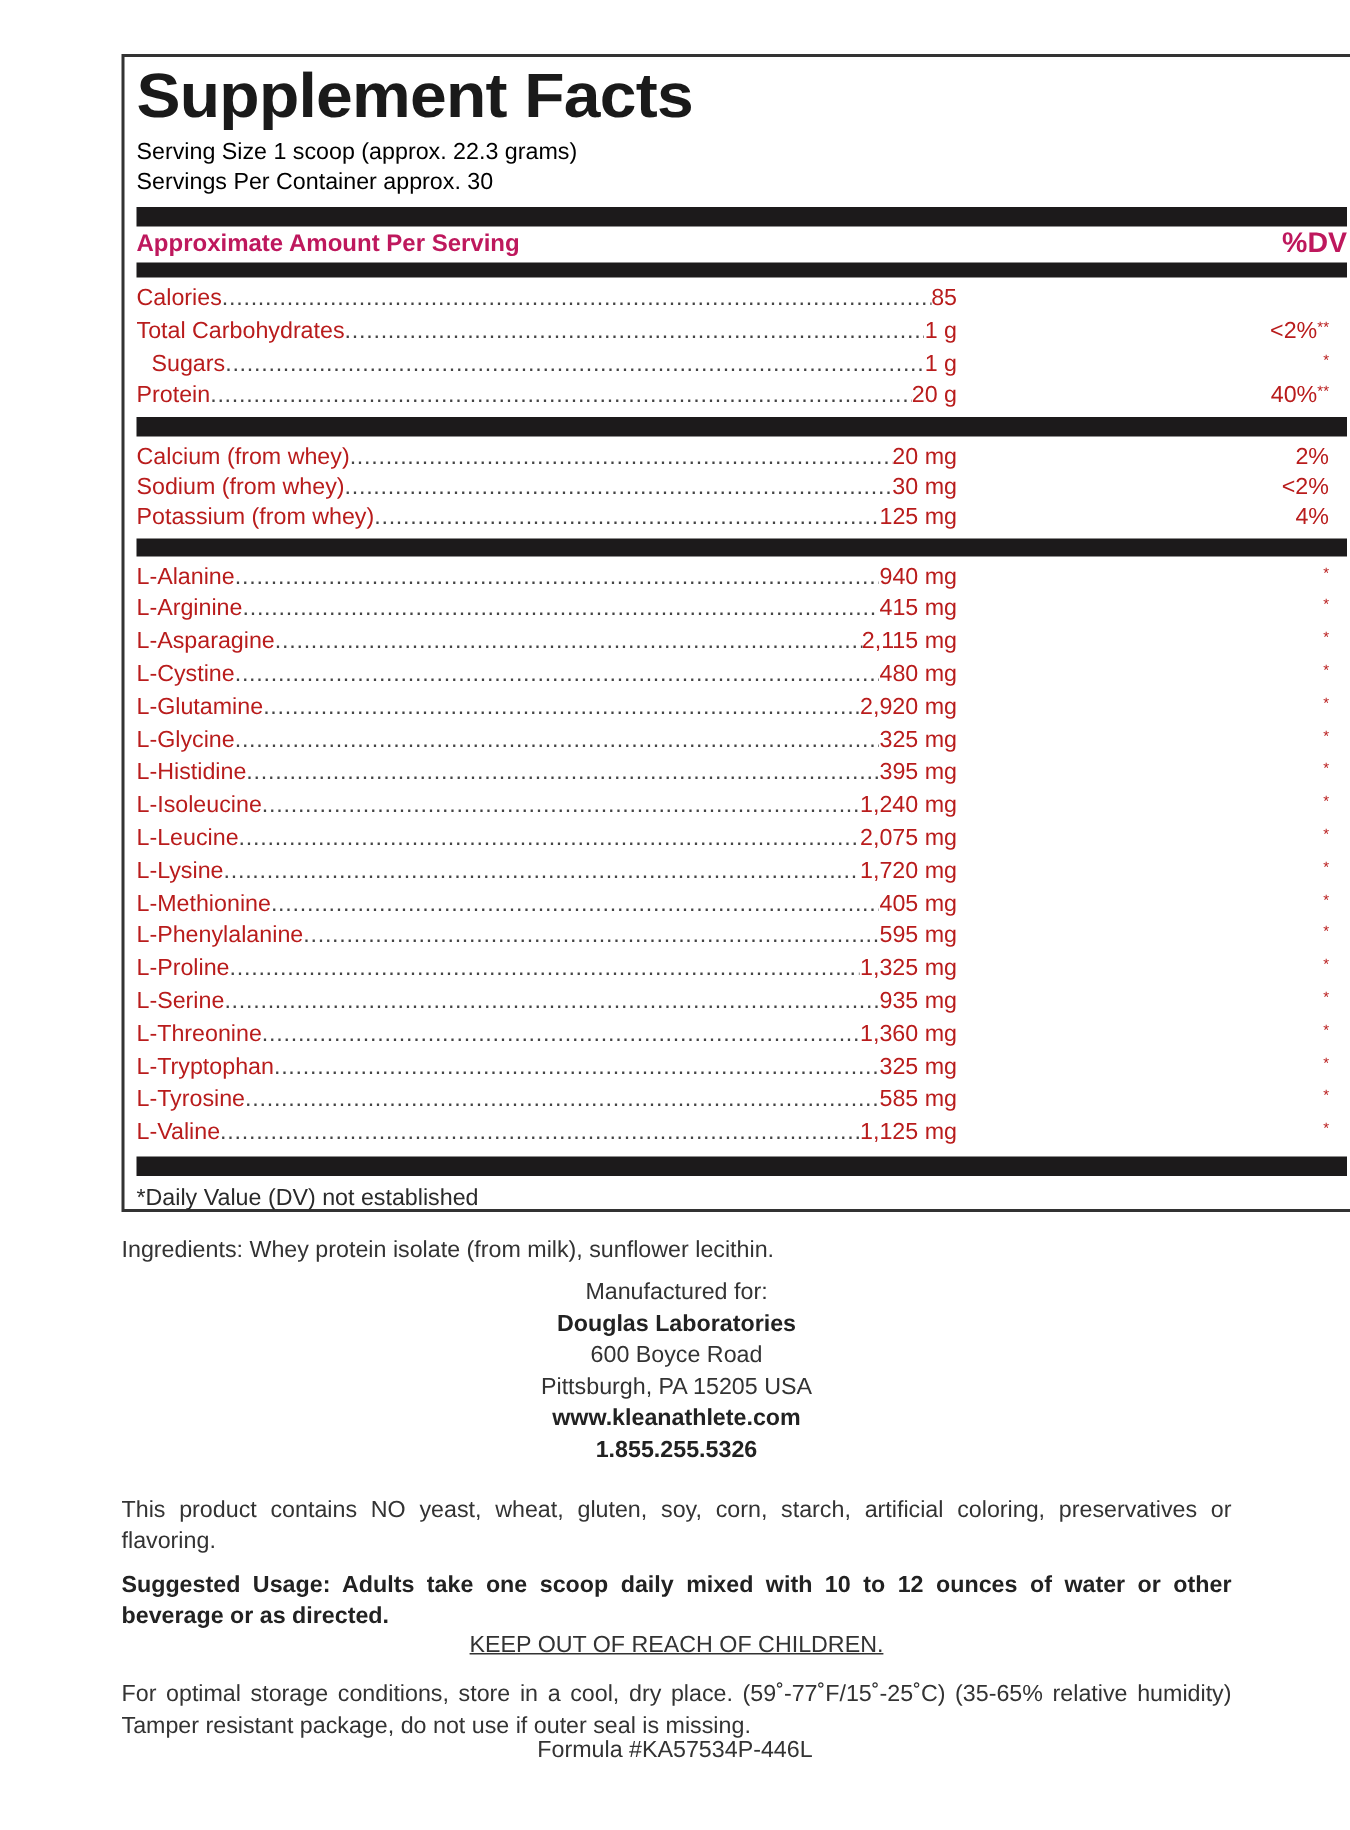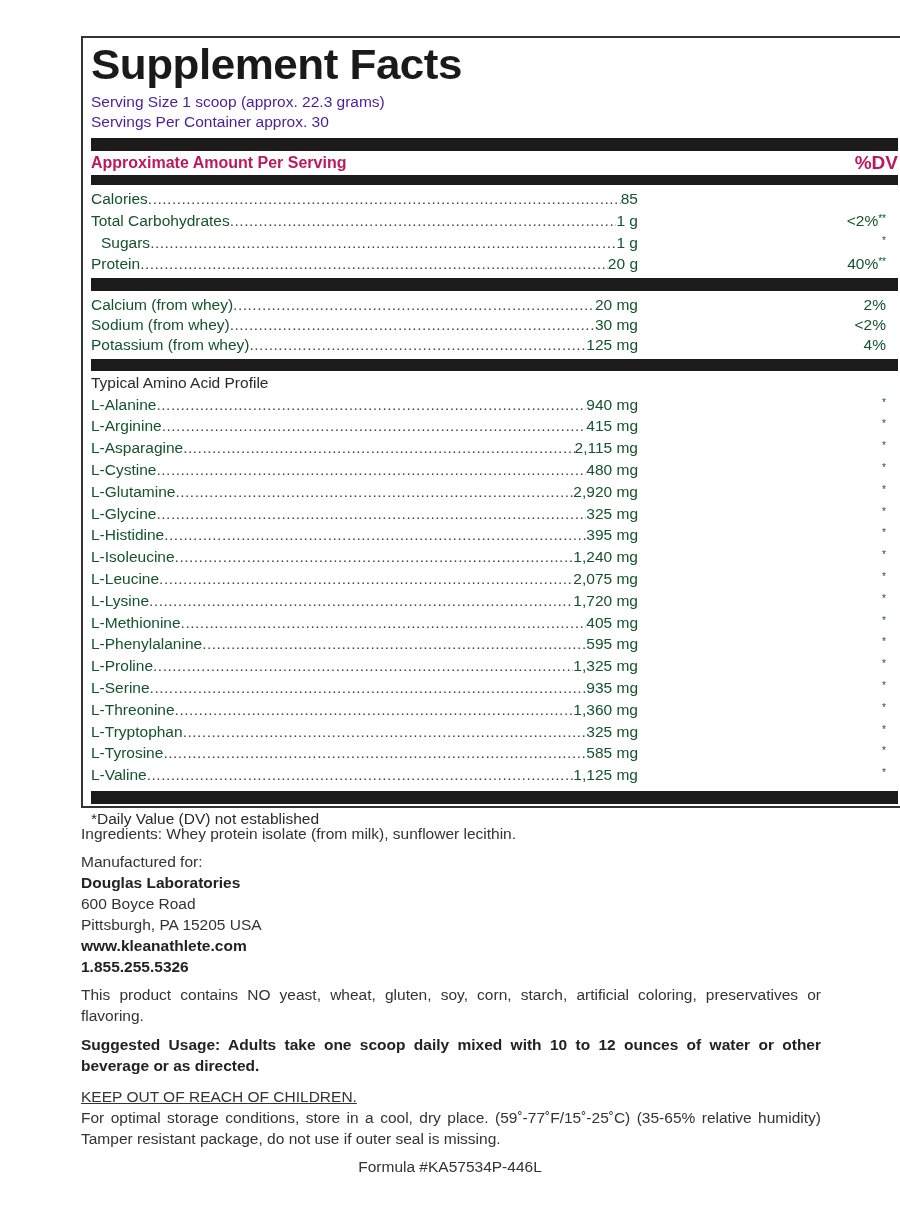--- a/index.html
+++ b/index.html
@@ -1,38 +1,38 @@
 <!DOCTYPE html>
 <html><head>
 <meta charset="utf-8">
 <style>
   html, body { margin: 0; padding: 0; background: #ffffff; }
   body { width: 900px; height: 1220px; position: relative; font-family: "Liberation Sans", sans-serif; color: #2a2a2a; }
   .panel { position: absolute; left: 81px; top: 36px; width: 827px; height: 772px; border: 2px solid #333; box-sizing: border-box; padding: 0 8px; }
   .title { font-family: "Liberation Sans", sans-serif; font-weight: bold; font-size: 44px; letter-spacing: -0.5px; color: #1a1a1a; margin-top: 2px; line-height: 52px; transform: scaleY(0.95); transform-origin: top left; }
-  .serv { font-size: 15.5px; line-height: 20px; color: #4c1d95; }
+  .serv { font-size: 15.5px; line-height: 20px; color: #000000; }
   .thick { background: #1c1a1b; height: 13px; margin: 0 0 0 0; }
   .hdr { display: flex; justify-content: space-between; font-weight: bold; font-size: 16px; height: 24px; line-height: 24px; color: #be185d; }
   .hdr .dv { font-size: 19px; }
   .medbar { background: #1c1a1b; height: 9px; }
-  .row { display: flex; align-items: baseline; font-size: 15.5px; line-height: 19.8px; color: #14532d; }
+  .row { display: flex; align-items: baseline; font-size: 15.5px; line-height: 19.8px; color: #b91c1c; }
   .row .nm { white-space: nowrap; }
   .row .dots { flex: 0 1 auto; overflow: hidden; white-space: nowrap; width: 0; flex-grow: 1; color: #444; letter-spacing: 0.5px; }
   .row .dots::before { content: "........................................................................................................................................................................................................................................"; }
   .row .amt { white-space: nowrap; }
   .row .left { display: flex; width: 547px; }
   .row .pct { flex: 1; text-align: right; padding-right: 12px; white-space: nowrap; }
   .sup { font-size: 10px; vertical-align: 4px; }
   .indent { padding-left: 10px; }
   .sectitle { font-size: 15.5px; line-height: 20px; }
   .foot { font-size: 15.5px; line-height: 21px; padding-top: 2px; }
   .below { position: absolute; left: 81px; width: 740px; font-size: 15.5px; line-height: 21px; color: #333; }
-  .center { text-align: left; }
+  .center { text-align: center; }
   .bold { font-weight: bold; color: #222; }
-  .just { text-align: justify; }
+  .just { text-align: justify; margin-top: 12px; }
 </style>
 </head>
 <body>
 
 <div class="panel">
   <div class="title">Supplement Facts</div>
   <div class="serv">Serving Size 1 scoop  (approx. 22.3 grams)</div>
   <div class="serv" style="margin-bottom:6px;">Servings Per Container approx. 30</div>
   <div class="thick"></div>
   <div class="hdr">
@@ -96,21 +96,20 @@
       <div class="row">
         <div class="left">
           <span class="nm">Potassium (from whey)</span>
           <span class="dots"></span>
           <span class="amt">125 mg</span>
         </div>
         <span class="pct">4%</span>
       </div>
     </div>
   <div class="medbar" style="margin:4px 0 2px;height:12px;"></div>
-  <div class="sectitle">Typical Amino Acid Profile</div>
   <div id="aminos">
       <div class="row">
         <div class="left">
           <span class="nm">L-Alanine</span>
           <span class="dots"></span>
           <span class="amt">940 mg</span>
         </div>
         <span class="pct"><span class="sup">*</span></span>
       </div>
       <div class="row">

